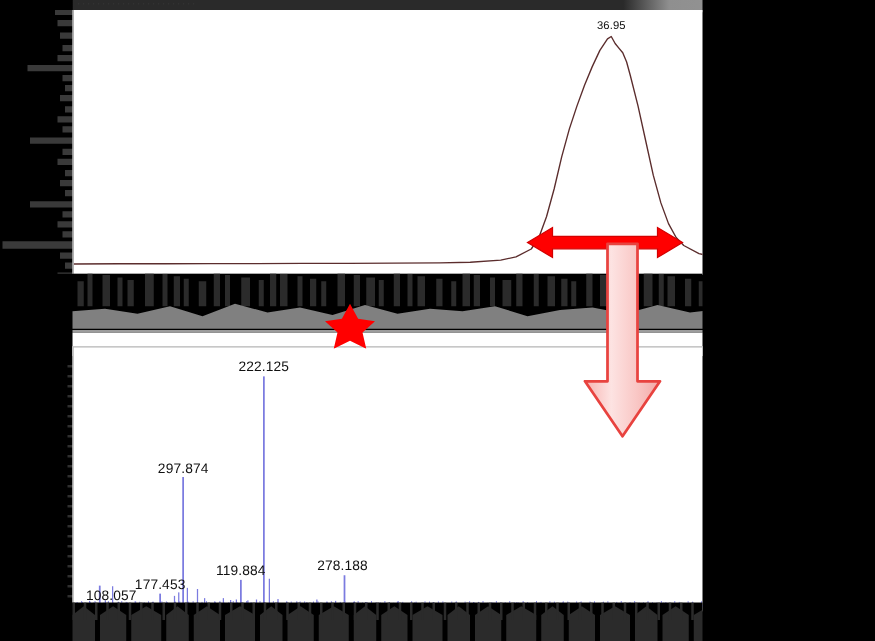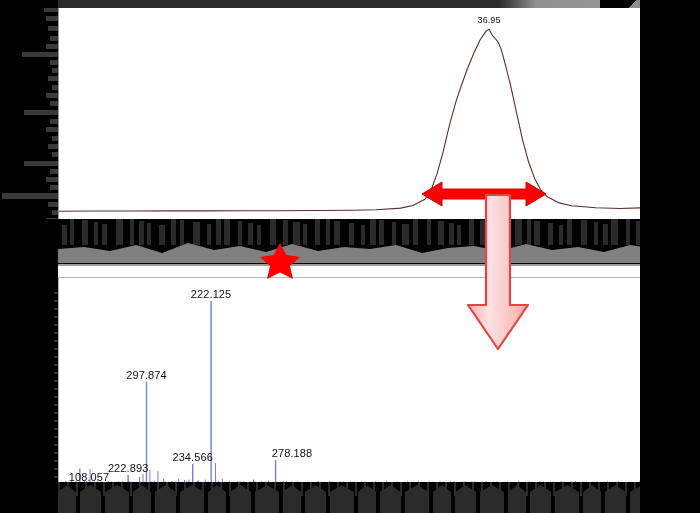--- a/index.html
+++ b/index.html
@@ -1,17 +1,17 @@
 <!DOCTYPE html>
 <html><head>
 <meta charset="utf-8">
 <style>
   html,body{margin:0;padding:0;background:#000;}
   #stage{
-    position:relative;width:640px;height:513px;background:#000;overflow:hidden;
+    position:relative;width:562px;height:513px;background:#000;overflow:hidden;
     font-family:"Liberation Sans","DejaVu Sans",sans-serif;
   }
   
   .panel{position:absolute;background:#ffffff;}
   .lbl{position:absolute;color:#111;font-size:11px;letter-spacing:.1px;white-space:nowrap;}
   .lbl.c{transform:translateX(-50%);}
   svg{display:block;}
 
   
   #chrom-panel{left:58px;top:8px;width:612px;height:212px;border:1px solid #9a9a9a;border-top:none;box-sizing:border-box;}
@@ -409,25 +409,25 @@
           <rect x="594.6" y="203.5" width="0.8" height="2.5" fill="#8a8ae8"></rect>
           <rect x="598.1" y="204.5" width="0.8" height="1.5" fill="#8a8ae8"></rect>
           <rect x="601.7" y="202.9" width="0.8" height="3.1" fill="#8a8ae8"></rect>
           <rect x="605.3" y="203.3" width="0.8" height="2.7" fill="#8a8ae8"></rect>
           <rect x="608.8" y="204.7" width="0.8" height="1.3" fill="#8a8ae8"></rect>
           <rect x="0" y="206" width="610" height="1.2" fill="#6a6ad8"></rect>
         </g>
     </svg>
     <div id="spec-labels">
         <div class="lbl c" style="left:30px;top:177.45714285714286px;margin-top:16px;">108.057</div>
-        <div class="lbl c" style="left:69.13486792452831px;top:183.85714285714286px;">222.893</div>
+        <div class="lbl c" style="left:69.13486792452831px;top:183.85714285714286px;">177.453</div>
         <div class="lbl c" style="left:87.54420754716979px;top:90.6px;">297.874</div>
-        <div class="lbl c" style="left:133.6590566037736px;top:172.8857142857143px;">234.566</div>
+        <div class="lbl c" style="left:133.6590566037736px;top:172.8857142857143px;">119.884</div>
         <div class="lbl c" style="left:152.06839622641508px;top:10.142857142857167px;">222.125</div>
-        <div class="lbl c" style="left:233px;top:169.22857142857143px;text-align:right;">278.188</div>
+        <div class="lbl c" style="left:215px;top:169.22857142857143px;text-align:right;">278.188</div>
       </div>
     <div id="spec-stars"></div>
   </div>
 
   <div id="spec-footer">
     <svg width="700" height="31" viewBox="0 0 700 31" aria-hidden="true">
       <g fill="#2b2b2b" id="footer-bars">
           <path d="M58 31 L58 10 L67 3 L76 10 L76 31 Z"></path>
           <path d="M80 31 L80 10 L90.5 3 L101 10 L101 31 Z"></path>
           <path d="M105 31 L105 10 L117 3 L129 10 L129 31 Z"></path>

